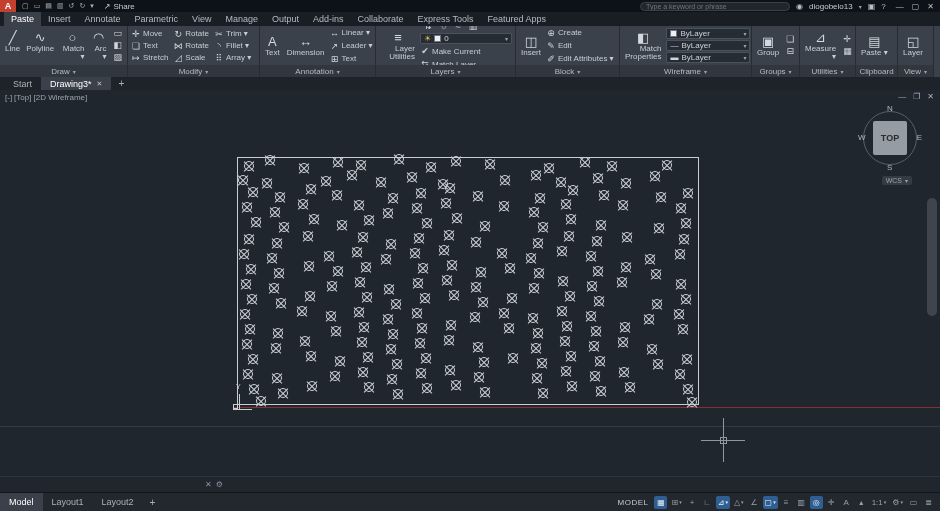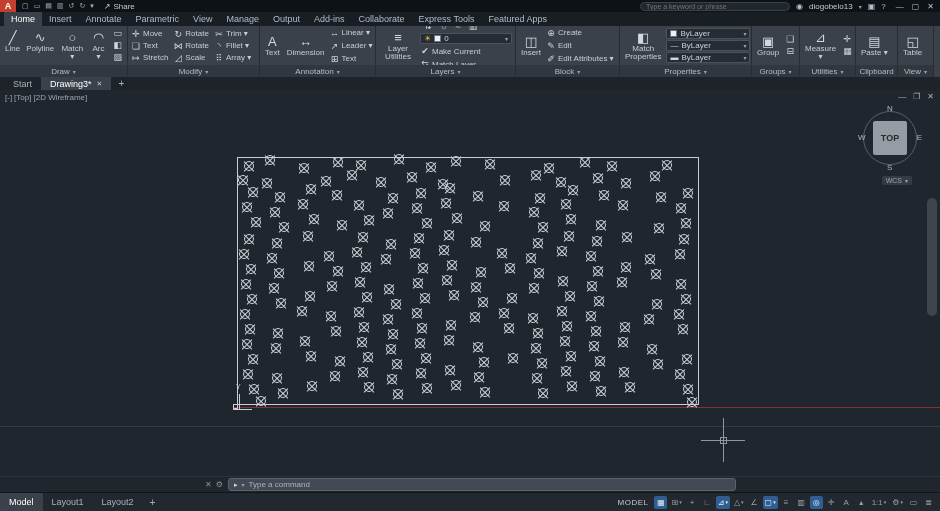--- a/index.html
+++ b/index.html
@@ -26,21 +26,21 @@
   .rtab.active { background:#3a414a; color:#ffffff; }
 
   
   .ribbon { height:51px; background:#3a414a; display:flex; overflow:hidden; }
   .panel { display:flex; flex-direction:column; border-right:1px solid #272c33; flex:0 0 auto; }
   .panel-body { flex:1; display:flex; align-items:center; padding:1px 3px; gap:3px; overflow:hidden; }
   .panel-footer { height:12px; background:#31373f; display:flex; align-items:center; justify-content:center; gap:3px; font-size:8px; color:#b4bbc3; }
   .caret { font-size:6px; color:#9aa3ac; }
   .bigbtn { display:flex; flex-direction:column; align-items:center; justify-content:flex-start; padding:0 2px; max-width:46px; text-align:center; color:#c6cdd4; font-size:8px; line-height:8px; }
   .bigbtn .glyph { font-size:13px; line-height:15px; color:#d3d9df; }
-  .bigbtn .blabel { white-space:normal; }
+  .bigbtn .blabel { white-space:normal;text-align:right; }
   .smallbtn { display:flex; align-items:center; gap:2px; font-size:8px; color:#c6cdd4; white-space:nowrap; height:12px; }
   .sglyph { font-size:9px; color:#cfd6dc; width:10px; text-align:center; }
   .xicon { font-size:9px; color:#cfd6dc; text-align:center; padding:0 2px; line-height:11px; }
   #draw-big { display:flex; gap:2px; }
   #draw-extra { display:flex; flex-direction:column; justify-content:center; gap:1px; }
   #modify-grid { display:grid; grid-template-columns:repeat(3,auto); grid-auto-rows:12px; column-gap:5px; align-content:center; }
   #anno-big { display:flex; gap:3px; }
   #anno-side, #block-side { display:flex; flex-direction:column; justify-content:center; gap:1px; }
   .layers-col { display:flex; flex-direction:column; justify-content:center; gap:1px; }
   #layers-strip { display:flex; gap:4px; font-size:7px; color:#cfd6dc; padding-left:2px; }
@@ -141,21 +141,21 @@
     <span id="win-controls">
         <span class="win-icon">—</span>
         <span class="win-icon">▢</span>
         <span class="win-icon">✕</span>
       </span>
   </div>
 </div>
 
 <div class="tabrow">
   <div id="ribbon-tabs" style="display:flex">
-      <div class="rtab active">Home</div>
+      <div class="rtab active">Paste</div>
       <div class="rtab">Insert</div>
       <div class="rtab">Annotate</div>
       <div class="rtab">Parametric</div>
       <div class="rtab">View</div>
       <div class="rtab">Manage</div>
       <div class="rtab">Output</div>
       <div class="rtab">Add-ins</div>
       <div class="rtab">Collaborate</div>
       <div class="rtab">Express Tools</div>
       <div class="rtab">Featured Apps</div>
@@ -364,21 +364,21 @@
             <span class="caret">▾</span>
           </div>
           <div class="combo">
             <span class="cline">▬</span>
             <span class="cval">ByLayer</span>
             <span class="caret">▾</span>
           </div>
         </div>
       </div>
     <div class="panel-footer">
-      <span>Properties</span>
+      <span>Wireframe</span>
       <span class="caret">▾</span>
     </div>
   </section>
 
   <section class="panel" style="width:48px">
     <div class="panel-body">
         <div id="groups-big">
           <div class="bigbtn">
             <span class="glyph">▣</span>
             <span class="blabel">Group</span>
@@ -426,21 +426,21 @@
     <div class="panel-footer">
       <span>Clipboard</span>
     </div>
   </section>
 
   <section class="panel" style="width:36px">
     <div class="panel-body">
         <div id="view-big">
           <div class="bigbtn">
             <span class="glyph">◱</span>
-            <span class="blabel">Table</span>
+            <span class="blabel">Layer</span>
           </div>
         </div>
       </div>
     <div class="panel-footer">
       <span>View</span>
       <span class="caret">▾</span>
     </div>
   </section>
 
 </div>
@@ -709,25 +709,20 @@
     <div class="pt" style="left: 683px; top: 294px;"></div>
     <div class="pt" style="left: 256px; top: 306px;"></div>
     <div class="pt" style="left: 687px; top: 307px;"></div>
   </div>
 
 <div class="cmdrow">
   <div id="cmd-icons">
       <span class="cmd-mini">✕</span>
       <span class="cmd-mini">⚙</span>
     </div>
-  <div class="cmdbar">
-    <span class="cmd-prompt">▸</span>
-    <span class="caret">▾</span>
-    <span class="cmd-hint">Type a command</span>
-  </div>
 </div>
 
 <div class="statusbar">
   <div id="layout-tabs">
       <div class="ltab active">Model</div>
       <div class="ltab">Layout1</div>
       <div class="ltab">Layout2</div>
       <div class="ltab-add">+</div>
     </div>
   <div class="sb-spacer"></div>

